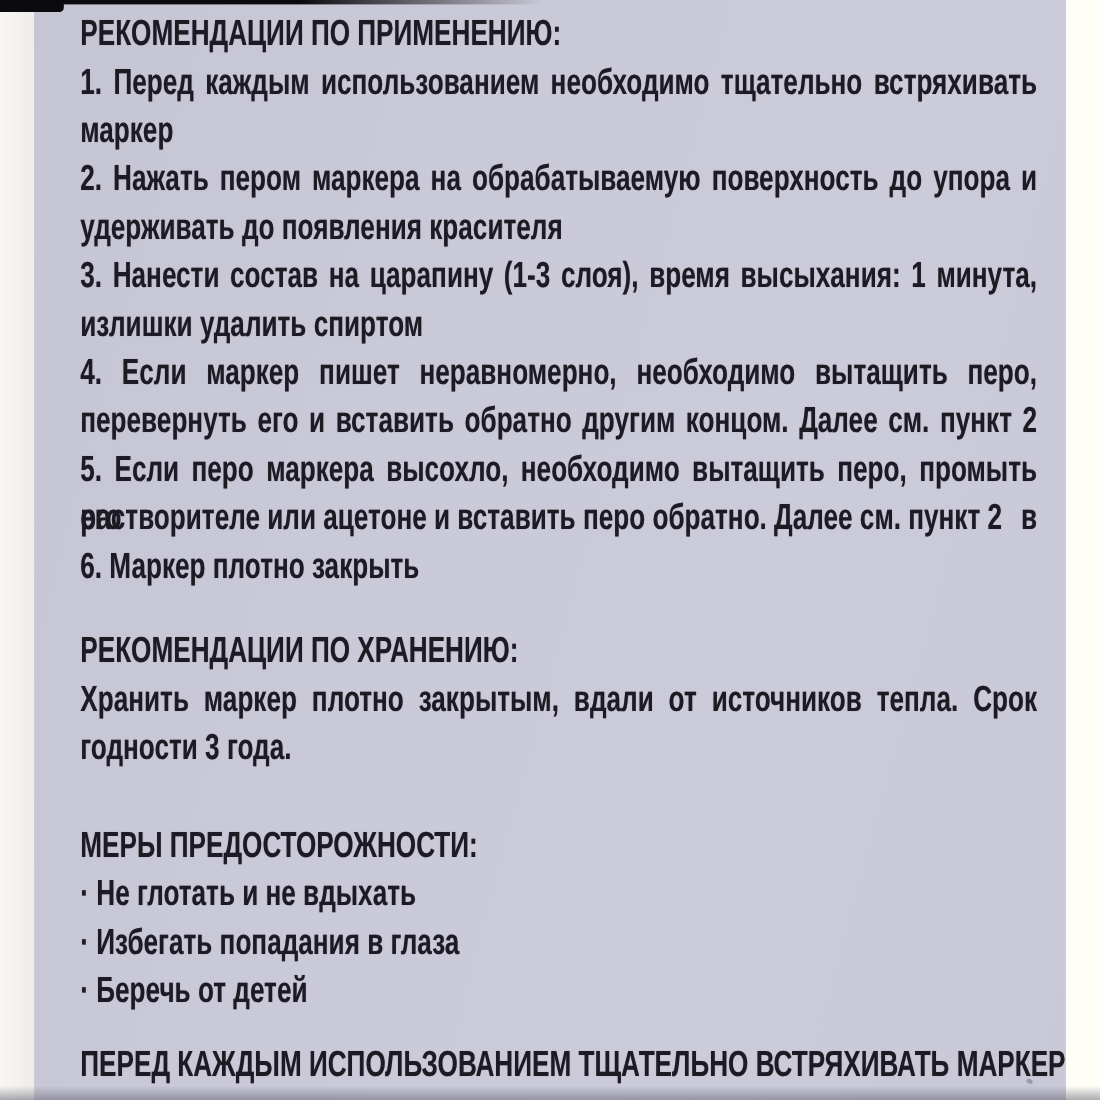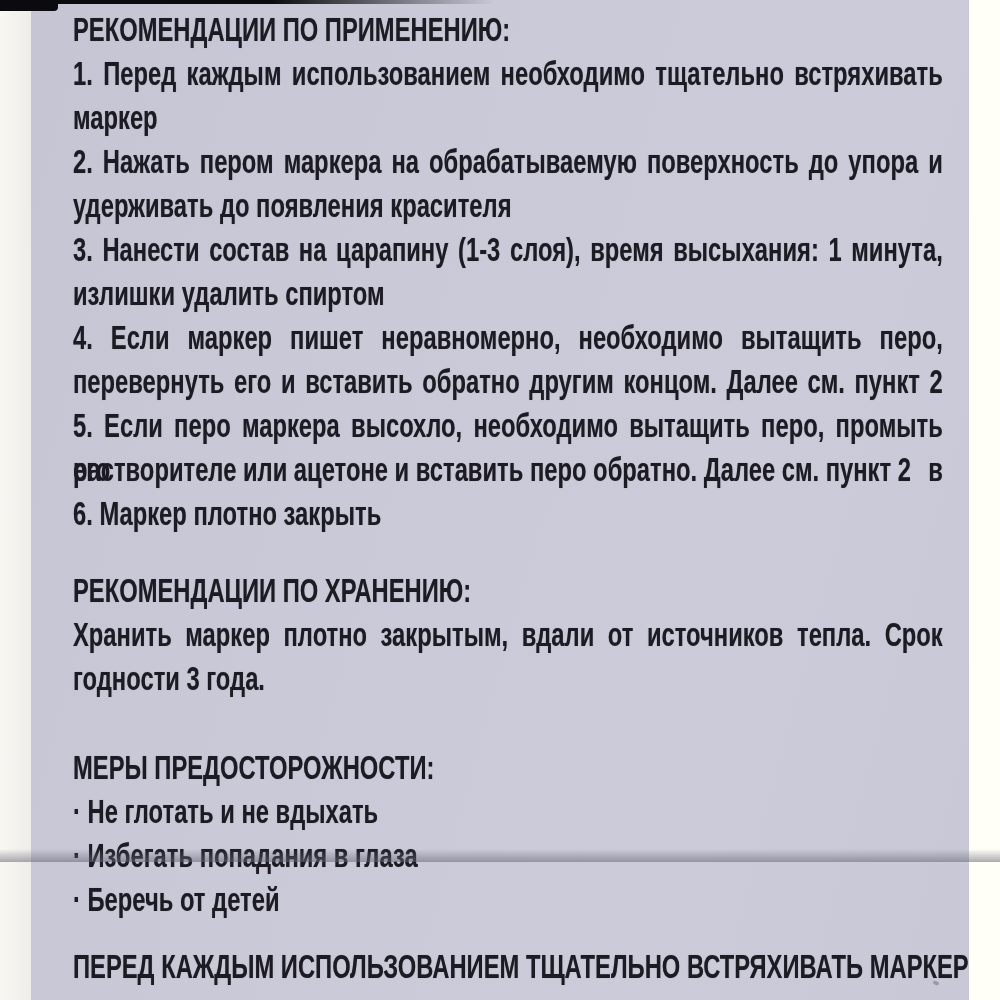--- a/index.html
+++ b/index.html
@@ -7,21 +7,21 @@
     padding: 0;
     width: 1000px;
     height: 1000px;
     overflow: hidden;
     background: #f6f5f0;
     font-family: "Liberation Sans", sans-serif;
   }
   .photo {
     position: relative;
     width: 1000px;
-    height: 862px;
+    height: 1000px;
   }
   
   .edge-left {
     position: absolute;
     left: 0; top: 0;
     width: 31px; height: 1000px;
     background: linear-gradient(to right, #f8f7f2, #eeedea);
   }
   .edge-right {
     position: absolute;

